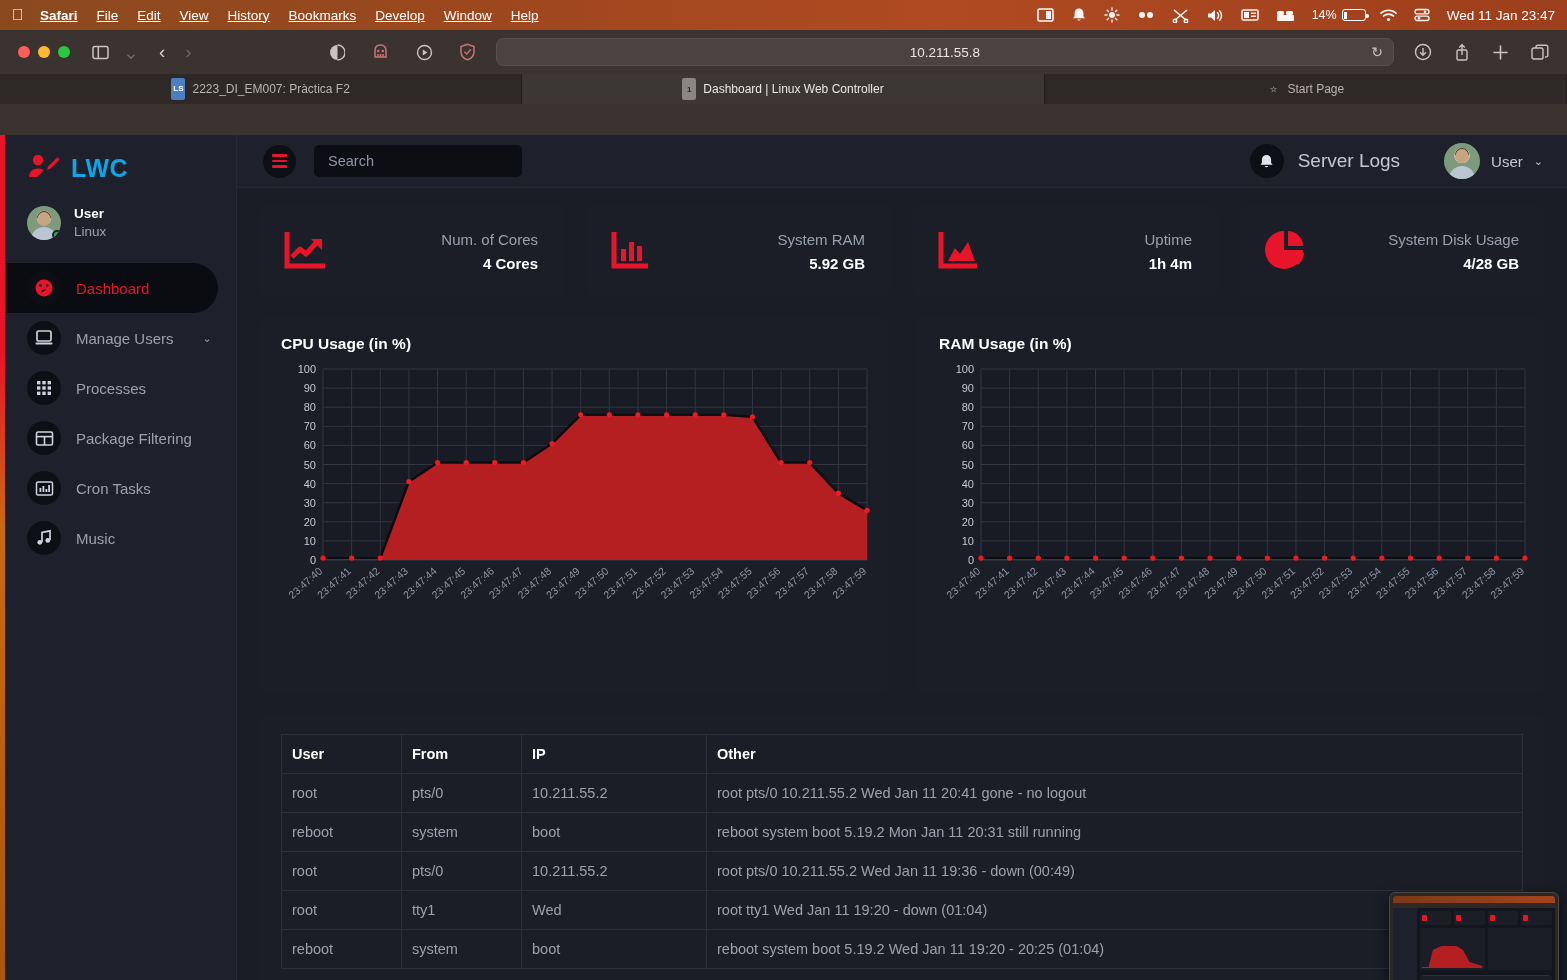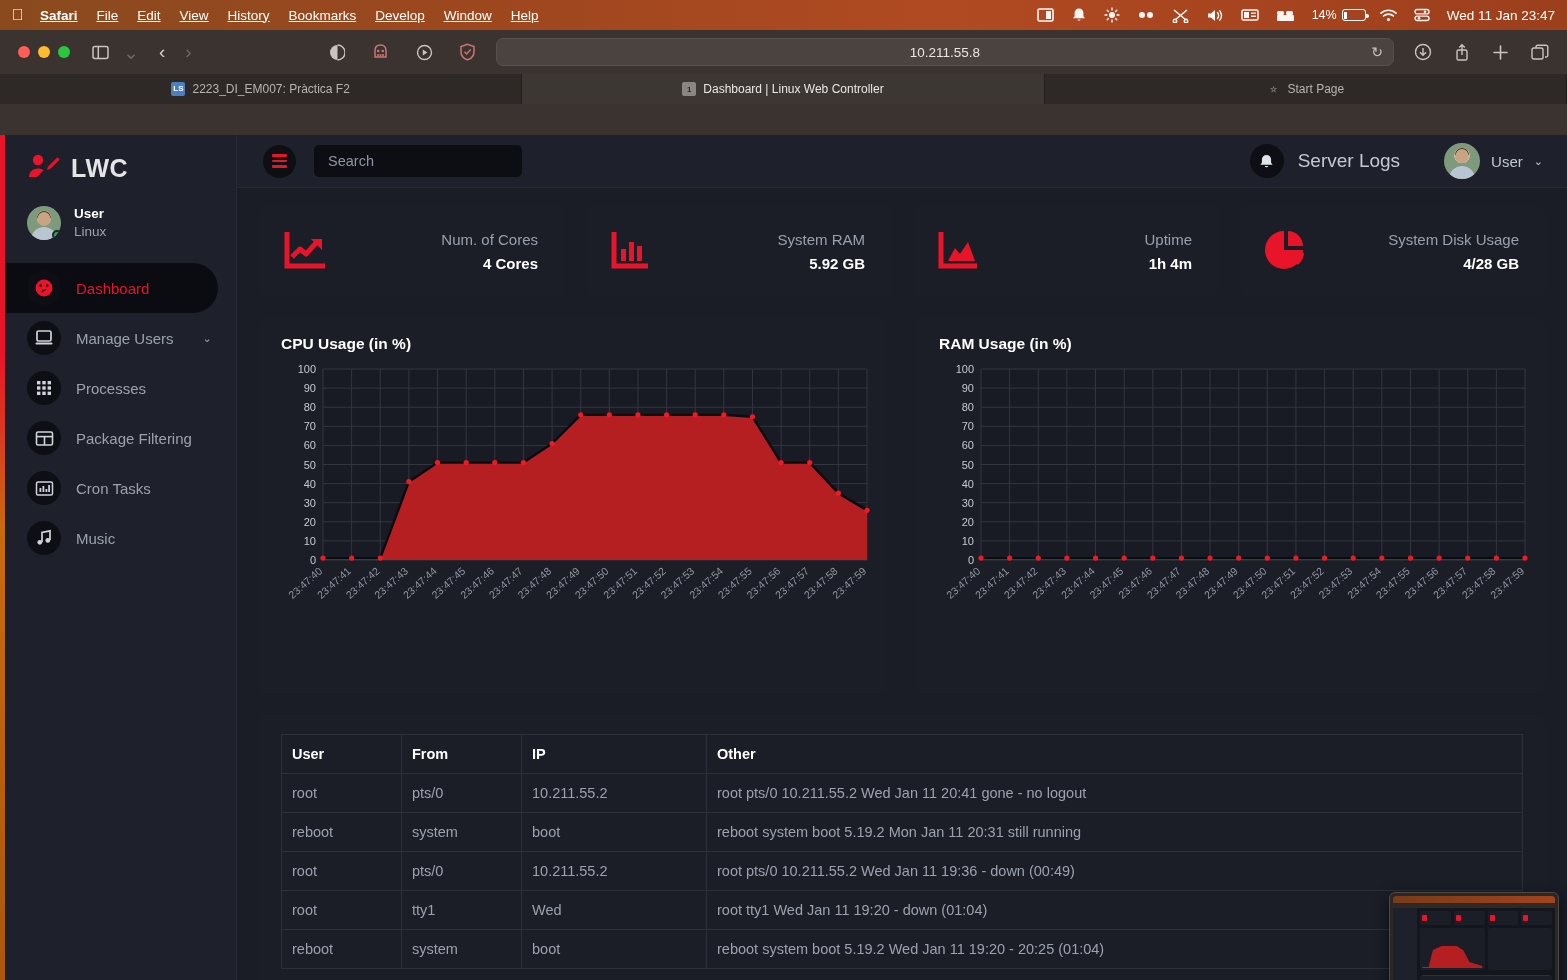--- a/index.html
+++ b/index.html
@@ -60,21 +60,21 @@
 
   
   .tabbar { height: 30px; display: flex; background: #2e2927; }
   .tab {
     flex: 1; display: flex; align-items: center; justify-content: center; gap: 7px;
     font-size: 12px; color: #b9b3af; border-right: 1px solid #241f1e;
     background: #2e2927; height: 30px; overflow:hidden; white-space: nowrap;
   }
   .tab.active { background: #3d3734; color: #eae6e3; }
   .tab .favicon {
-    width: 14px; height: 14px; border-radius: 2px; flex: none;
+    width: 14px; height: 22px; border-radius: 2px; flex: none;
     display: flex; align-items: center; justify-content: center;
     font-size: 8px; font-weight: bold;
   }
   .fav-ls { background: #4a7fc1; color: #fff; font-size: 7px; line-height: 1; }
   .fav-n { background: #8b8683; color: #2e2927; font-size: 9px; }
   .fav-star { background: none; color: #8e8884; font-size: 12px; }
 
   
   .page {
     position: absolute; top: 105px; left: 0; width: 1567px; height: 875px;
@@ -82,21 +82,21 @@
   }
   .accentbar { position: absolute; left: 0; top: 0; width: 5px; height: 875px;
     background: linear-gradient(180deg,#e8142a 0%, #e8142a 25%, #c96a10 45%, #a8560c 100%); }
 
   
   .appside {
     position: absolute; left: 5px; top: 0; width: 232px; height: 875px;
     background: #1e212b; border-right: 1px solid #262a35;
   }
   .brand { display: flex; align-items: center; gap: 10px; padding: 18px 0 12px 22px; }
-  .brand-text { color: #e5e5e5; font-size: 25px; font-weight: bold; letter-spacing: .5px; text-align: right; }
+  .brand-text { color: #0ea5e9; font-size: 25px; font-weight: bold; letter-spacing: .5px; text-align: right; }
 
   .profile { display: flex; align-items: center; gap: 13px; padding: 10px 0 16px 22px; }
   .avatar { width: 34px; height: 34px; border-radius: 50%; position: relative; flex:none;
     background: radial-gradient(circle at 50% 35%, #cbb49a 0 26%, #7e9a7d 27% 100%); overflow:hidden;}
   .avatar .head { position:absolute; left:50%; top:18%; transform:translateX(-50%); width:13px; height:14px; border-radius:50%; background:#c9a483;}
   .avatar .body { position:absolute; left:50%; bottom:0; transform:translateX(-50%); width:26px; height:13px; border-radius:13px 13px 0 0; background:#b9c6d2;}
   .avatar .hair { position:absolute; left:50%; top:14%; transform:translateX(-50%); width:14px; height:7px; border-radius:8px 8px 0 0; background:#4b3a2b;}
   .dot-online { position: absolute; right: -1px; bottom: 0px; width: 10px; height: 10px; border-radius: 50%;
     background: #21b34a; border: 2px solid #1e212b; }
   .pname { color: #fff; font-weight: bold; font-size: 13.5px; line-height: 1.35; }

